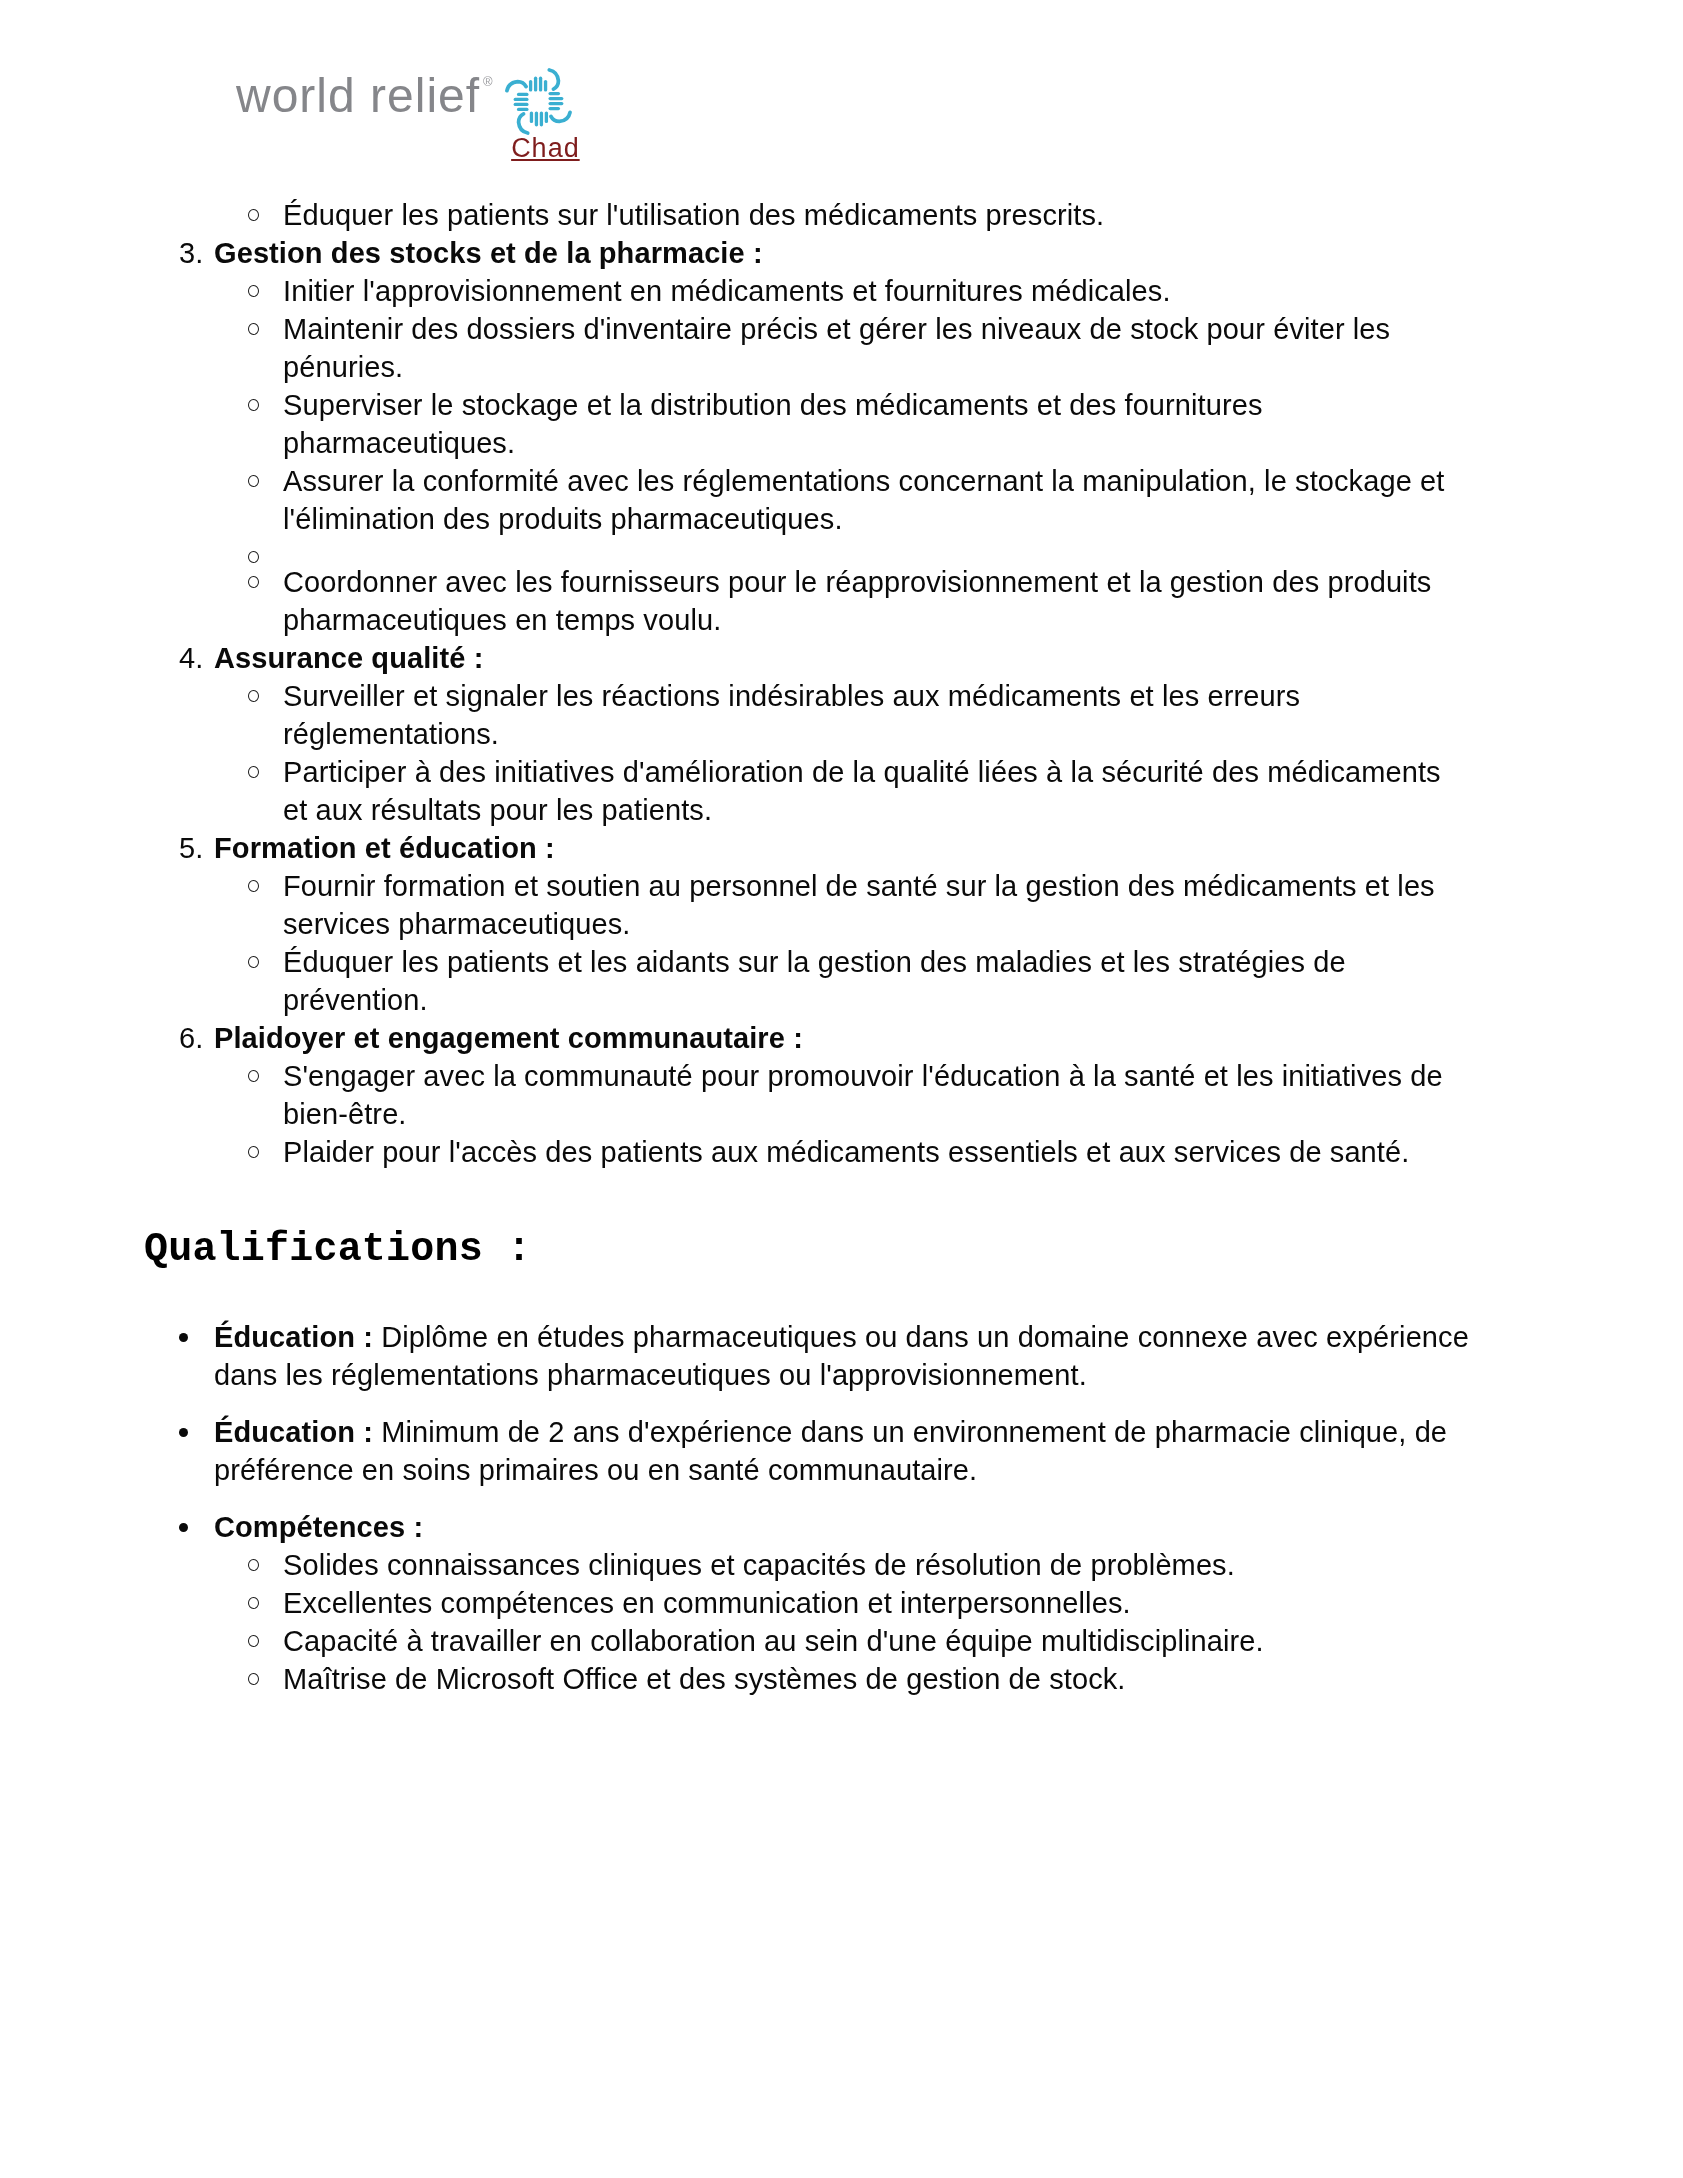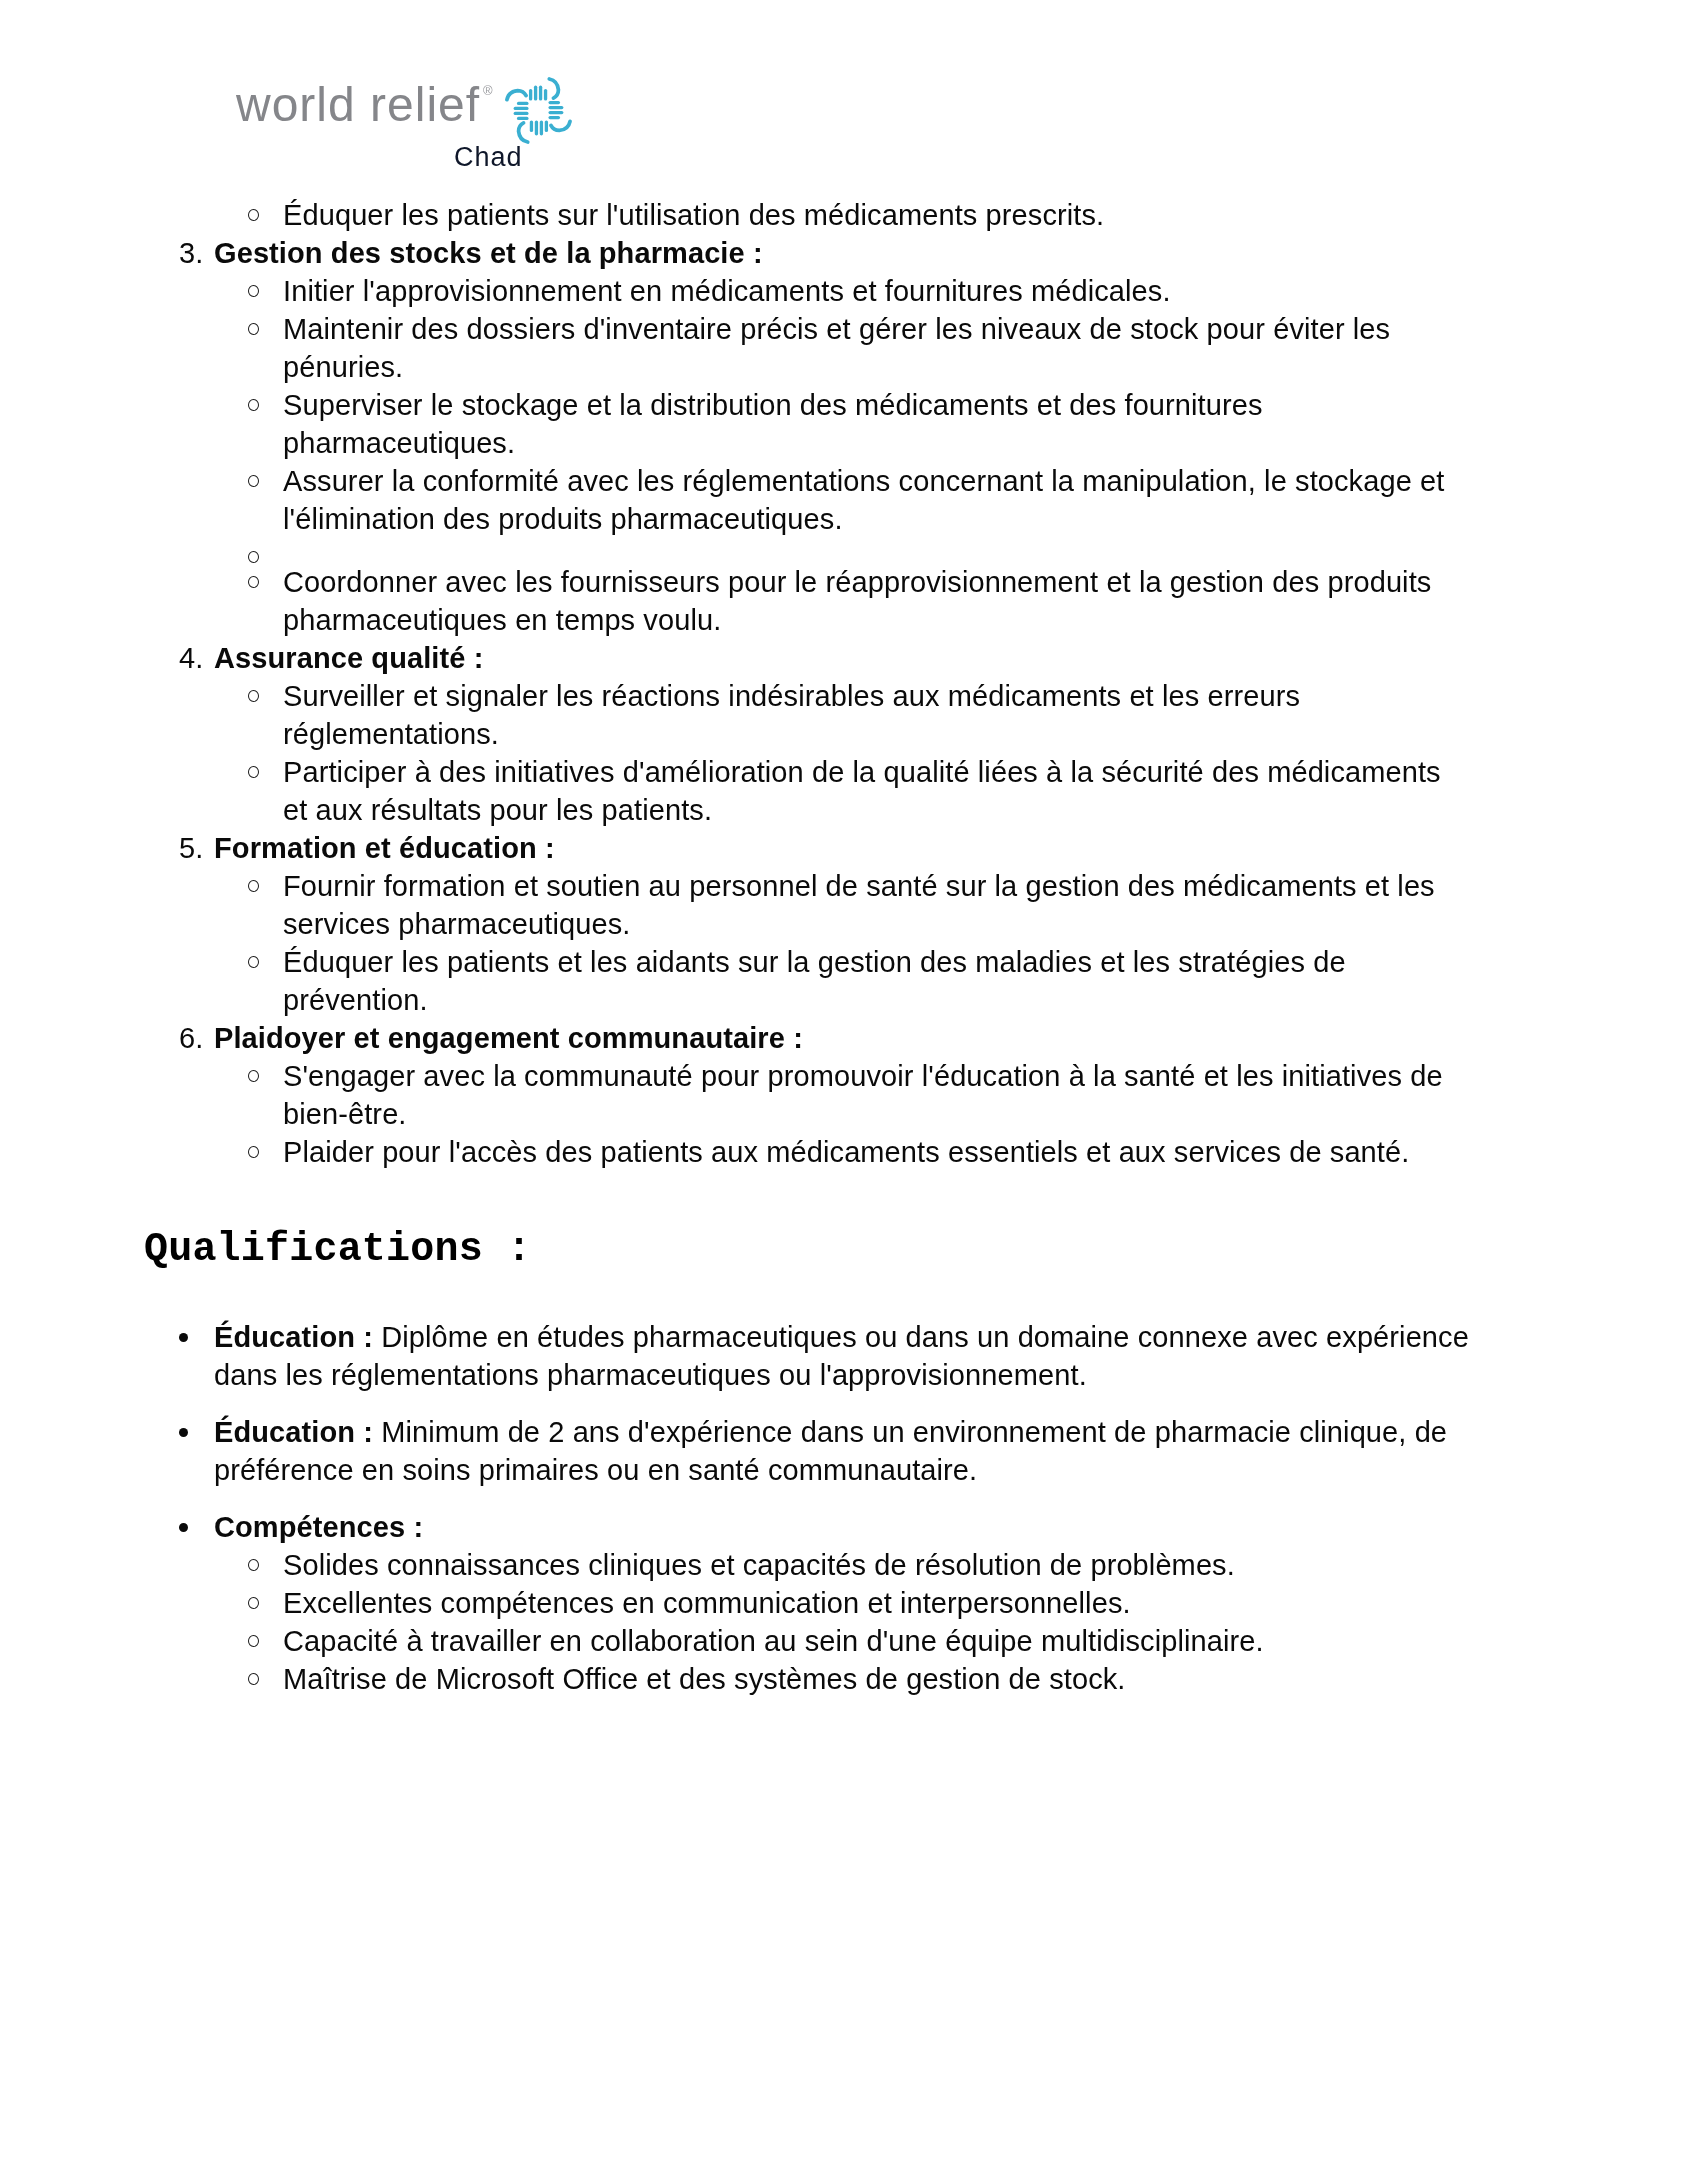--- a/index.html
+++ b/index.html
@@ -6,31 +6,31 @@
   body{
     width:1683px;height:2178px;
     font-family:"Liberation Sans", sans-serif;
     color:#0a0a0a;
     position:relative;
     overflow:hidden;
   }
   .page{position:absolute;inset:0;background:#ffffff;}
 
   
-  .logo{position:absolute;left:236px;top:79px;}
+  .logo{position:absolute;left:236px;top:70px;text-align:right;}
   .logo-row{display:flex;align-items:flex-start;}
   .brand{
     font-size:48px;line-height:51px;color:#85868a;
     letter-spacing:1px;font-weight:400;
   }
   .reg{font-size:13px;color:#9a9b9f;margin:4px 2px 0 3px;}
   .pinwheel{width:83px;height:83px;margin-left:2px;margin-top:-10px;}
   .logo-sub{
     margin-left:218px;margin-top:-10px;
-    font-size:27px;color:#0f172a;letter-spacing:1px;
+    font-size:27px;color:#7f1d1d;letter-spacing:1px;text-decoration:underline;
   }
 
   
   .doc{
     position:absolute;left:144px;top:196px;width:1416px;
     font-size:29px;line-height:38px;letter-spacing:0.1px;
   }
   .row{display:flex;align-items:flex-start;}
   .txt{max-width:1163px;}
   .bold,b{font-weight:700;}

